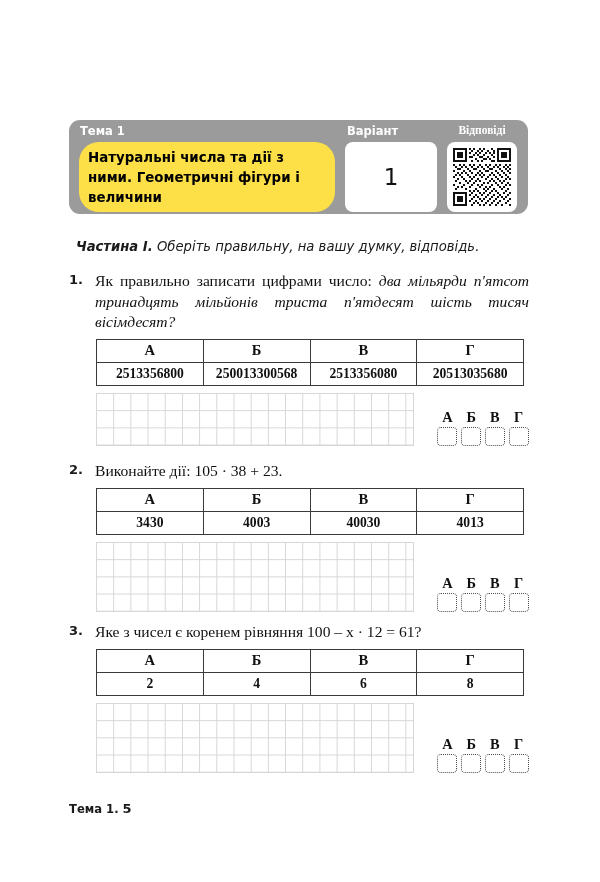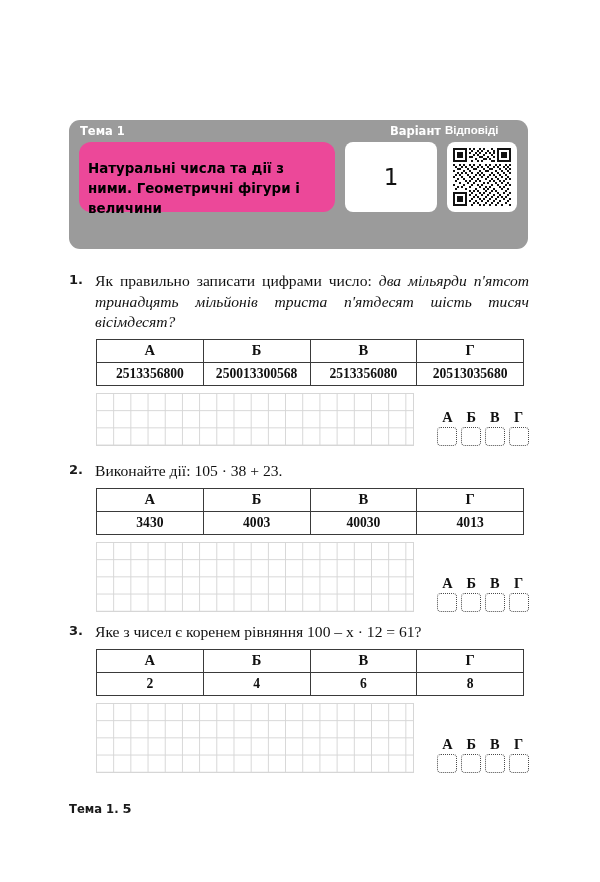--- a/index.html
+++ b/index.html
@@ -34,58 +34,58 @@
     letter-spacing: -0.2px;
     color: #000;
   }
 
   
   .header-bar {
     position: absolute;
     left: 69px;
     top: 120px;
     width: 459px;
-    height: 129px;
+    height: 94px;
     background: #9b9b9b;
     border-radius: 11px;
     box-sizing: border-box;
   }
   .theme-label {
     position: absolute;
     left: 11px;
     top: 4px;
     font-family: "DejaVu Sans", sans-serif;
     font-size: 11.5px;
     font-weight: bold;
     color: #ffffff;
   }
   .theme-box {
     position: absolute;
     left: 10px;
     top: 22px;
     width: 256px;
     height: 70px;
-    background: #ec4899;
-    border-radius: 12px;
+    background: #fde047;
+    border-radius: 20px;
     box-sizing: border-box;
-    padding: 17px 9px 0 9px;
+    padding: 6px 9px 0 9px;
   }
   .theme-box-text {
     font-family: "DejaVu Sans", sans-serif;
     font-weight: bold;
     font-size: 13.4px;
     line-height: 20px;
     color: #000;
   }
   .variant-label {
     position: absolute;
     left: 278px;
     top: 4px;
     width: 94px;
-    text-align: right;
+    text-align: left;
     font-family: "DejaVu Sans", sans-serif;
     font-size: 11.5px;
     font-weight: bold;
     color: #ffffff;
   }
   .variant-box {
     position: absolute;
     left: 276px;
     top: 22px;
     width: 92px;
@@ -99,21 +99,22 @@
   .variant-number {
     font-family: "DejaVu Sans", sans-serif;
     font-size: 23px;
     color: #111;
   }
   .answers-label {
     position: absolute;
     left: 376px;
     top: 4px;
     width: 74px;
-    font-family: Liberation Sans, sans-serif;
+    text-align: center;
+    font-family: Liberation Serif, serif;
     font-size: 11.5px;
     font-weight: bold;
     color: #ffffff;
   }
   .qr-box {
     position: absolute;
     left: 378px;
     top: 22px;
     width: 70px;
     height: 70px;
@@ -525,20 +526,24 @@
             <rect x="15" y="28" width="1" height="1"></rect>
             <rect x="18" y="28" width="1" height="1"></rect>
             <rect x="21" y="28" width="1" height="1"></rect>
             <rect x="24" y="28" width="1" height="1"></rect>
             <rect x="28" y="28" width="1" height="1"></rect>
         </g>
       </svg>
     </div>
   </div>
 
+  <div class="part-line">
+    <b>Частина I.</b>
+    <i>Оберіть правильну, на вашу думку, відповідь.</i>
+  </div>
 
   <div class="question" id="q1" style="top:271px;">
     <div class="q-head">
       <div class="q-num">1.</div>
       <div class="q-text"><span>Як правильно записати цифрами число: </span><i>два мільярди п'ятсот тринадцять мільйонів триста п'ятдесят шість тисяч вісімдесят?</i></div>
     </div>
     <table class="opt-table">
       <tbody>
           <tr class="letters">
         <td>А</td>

